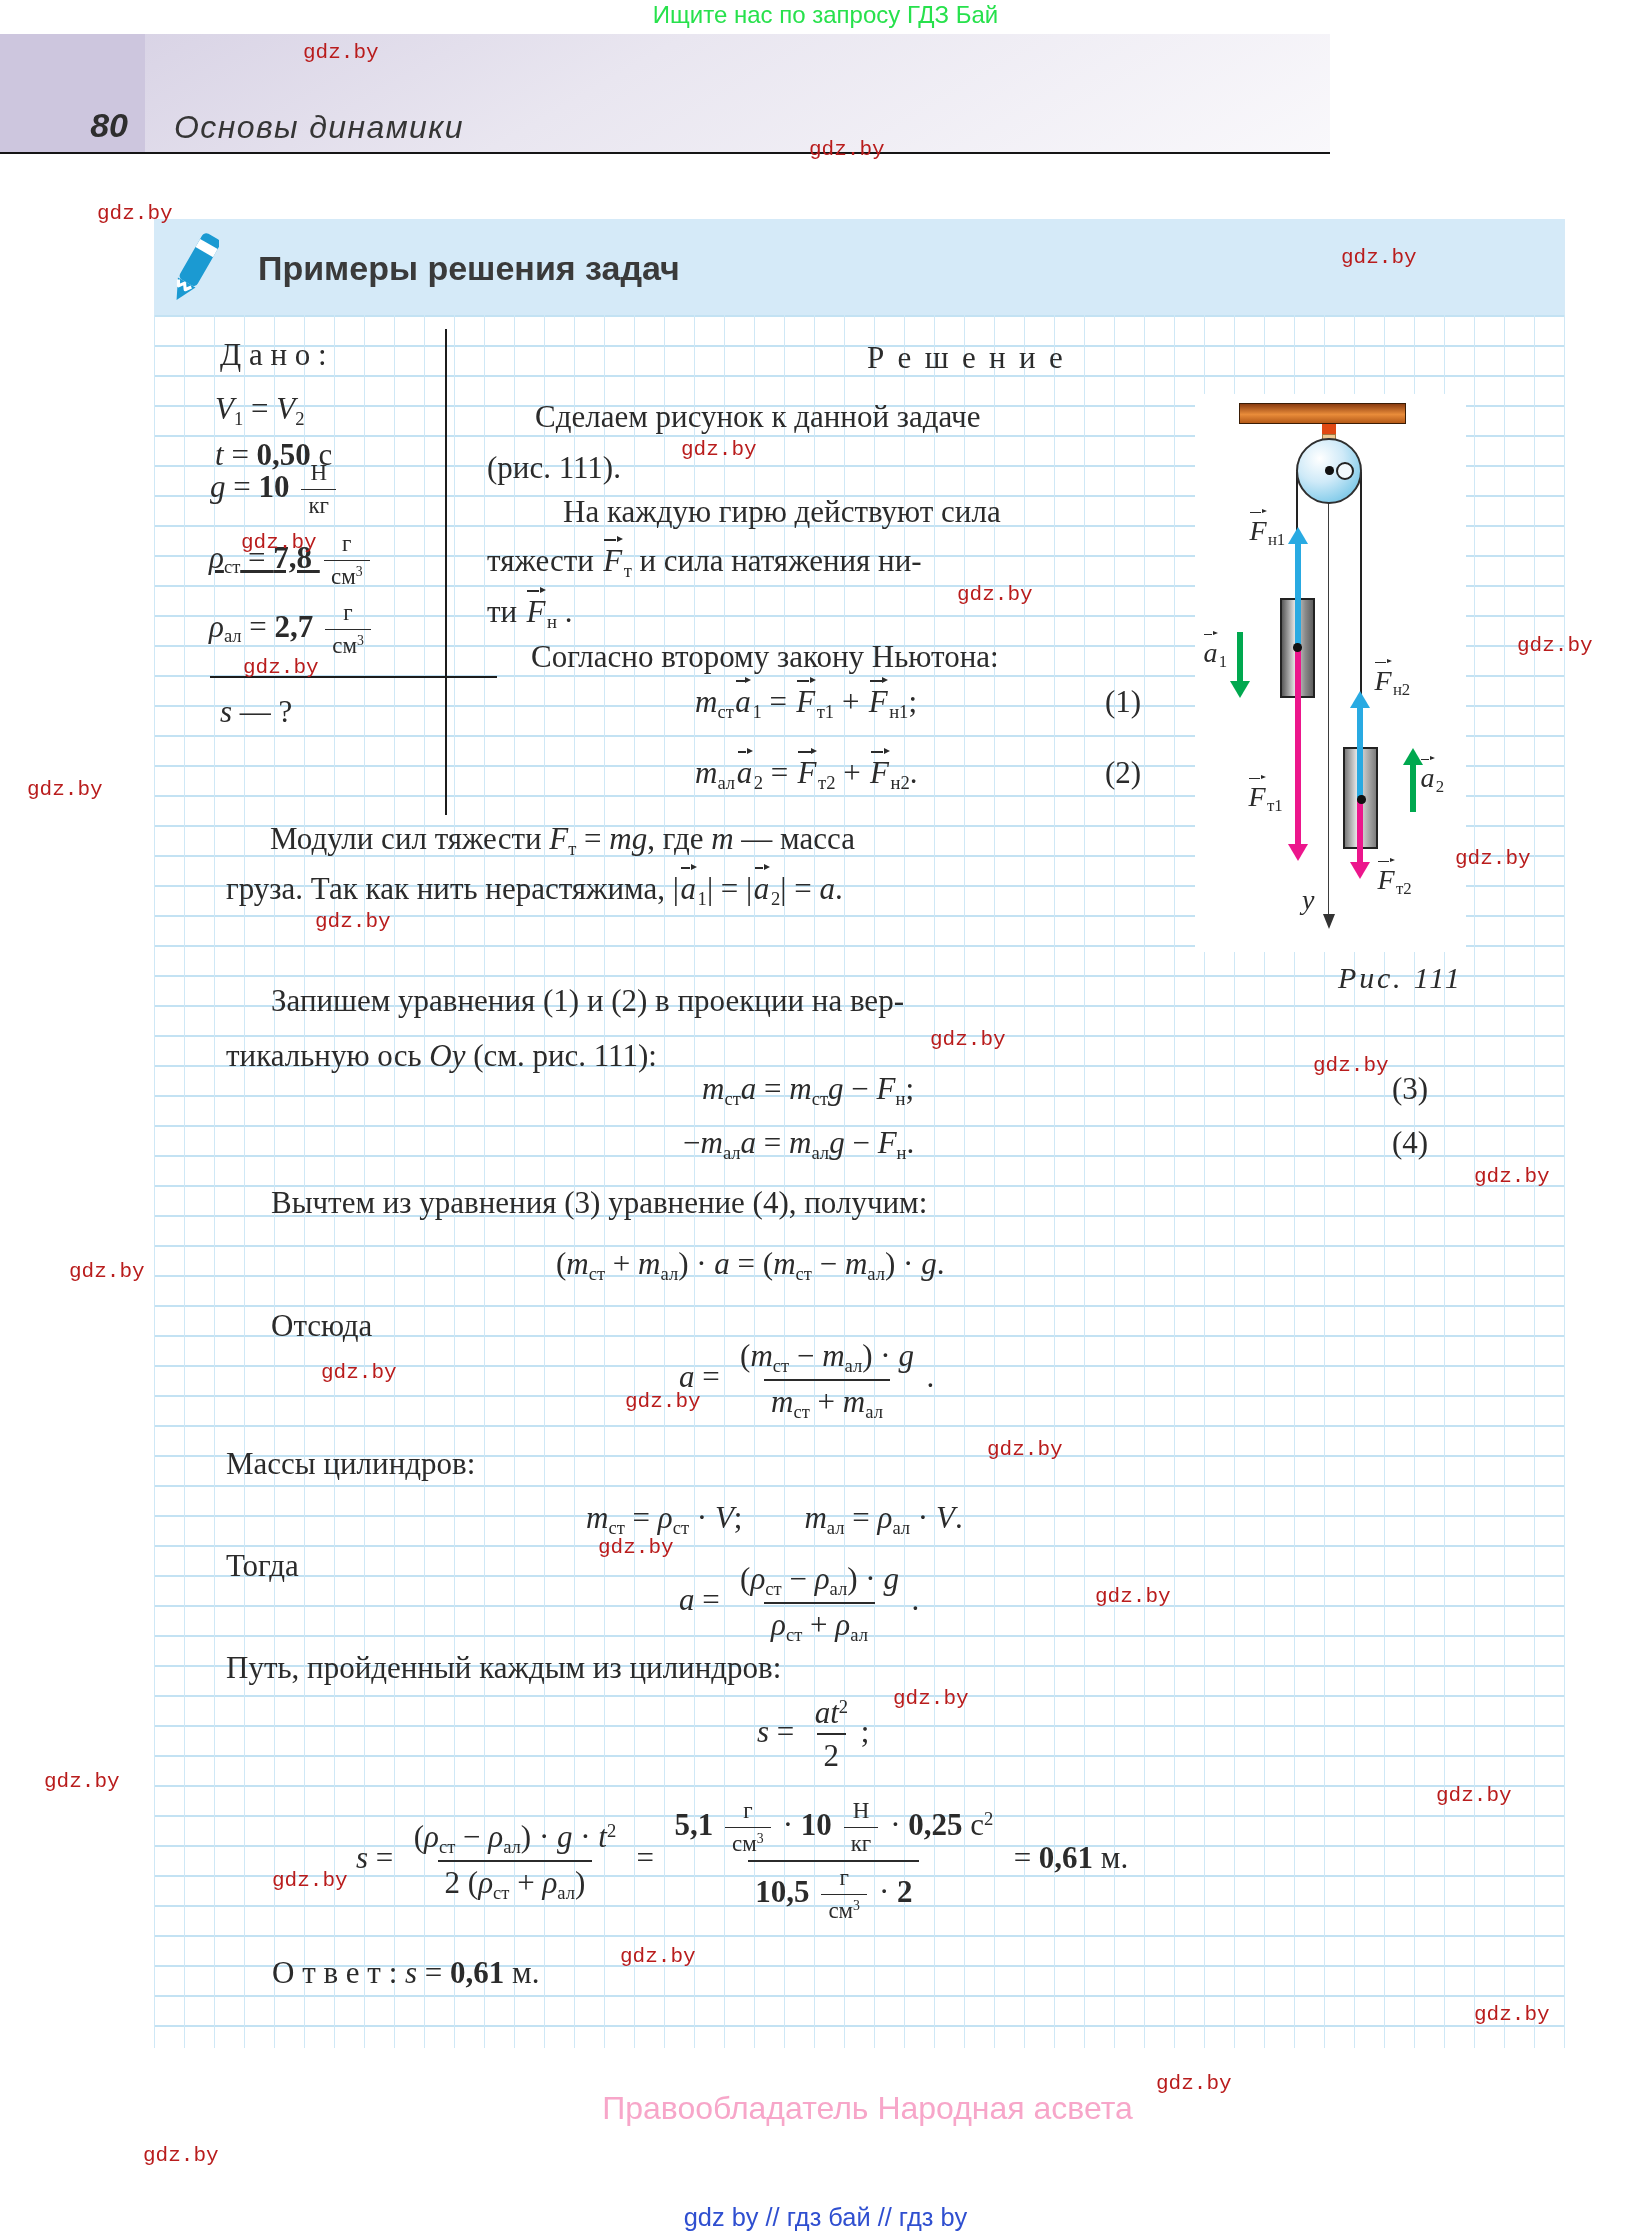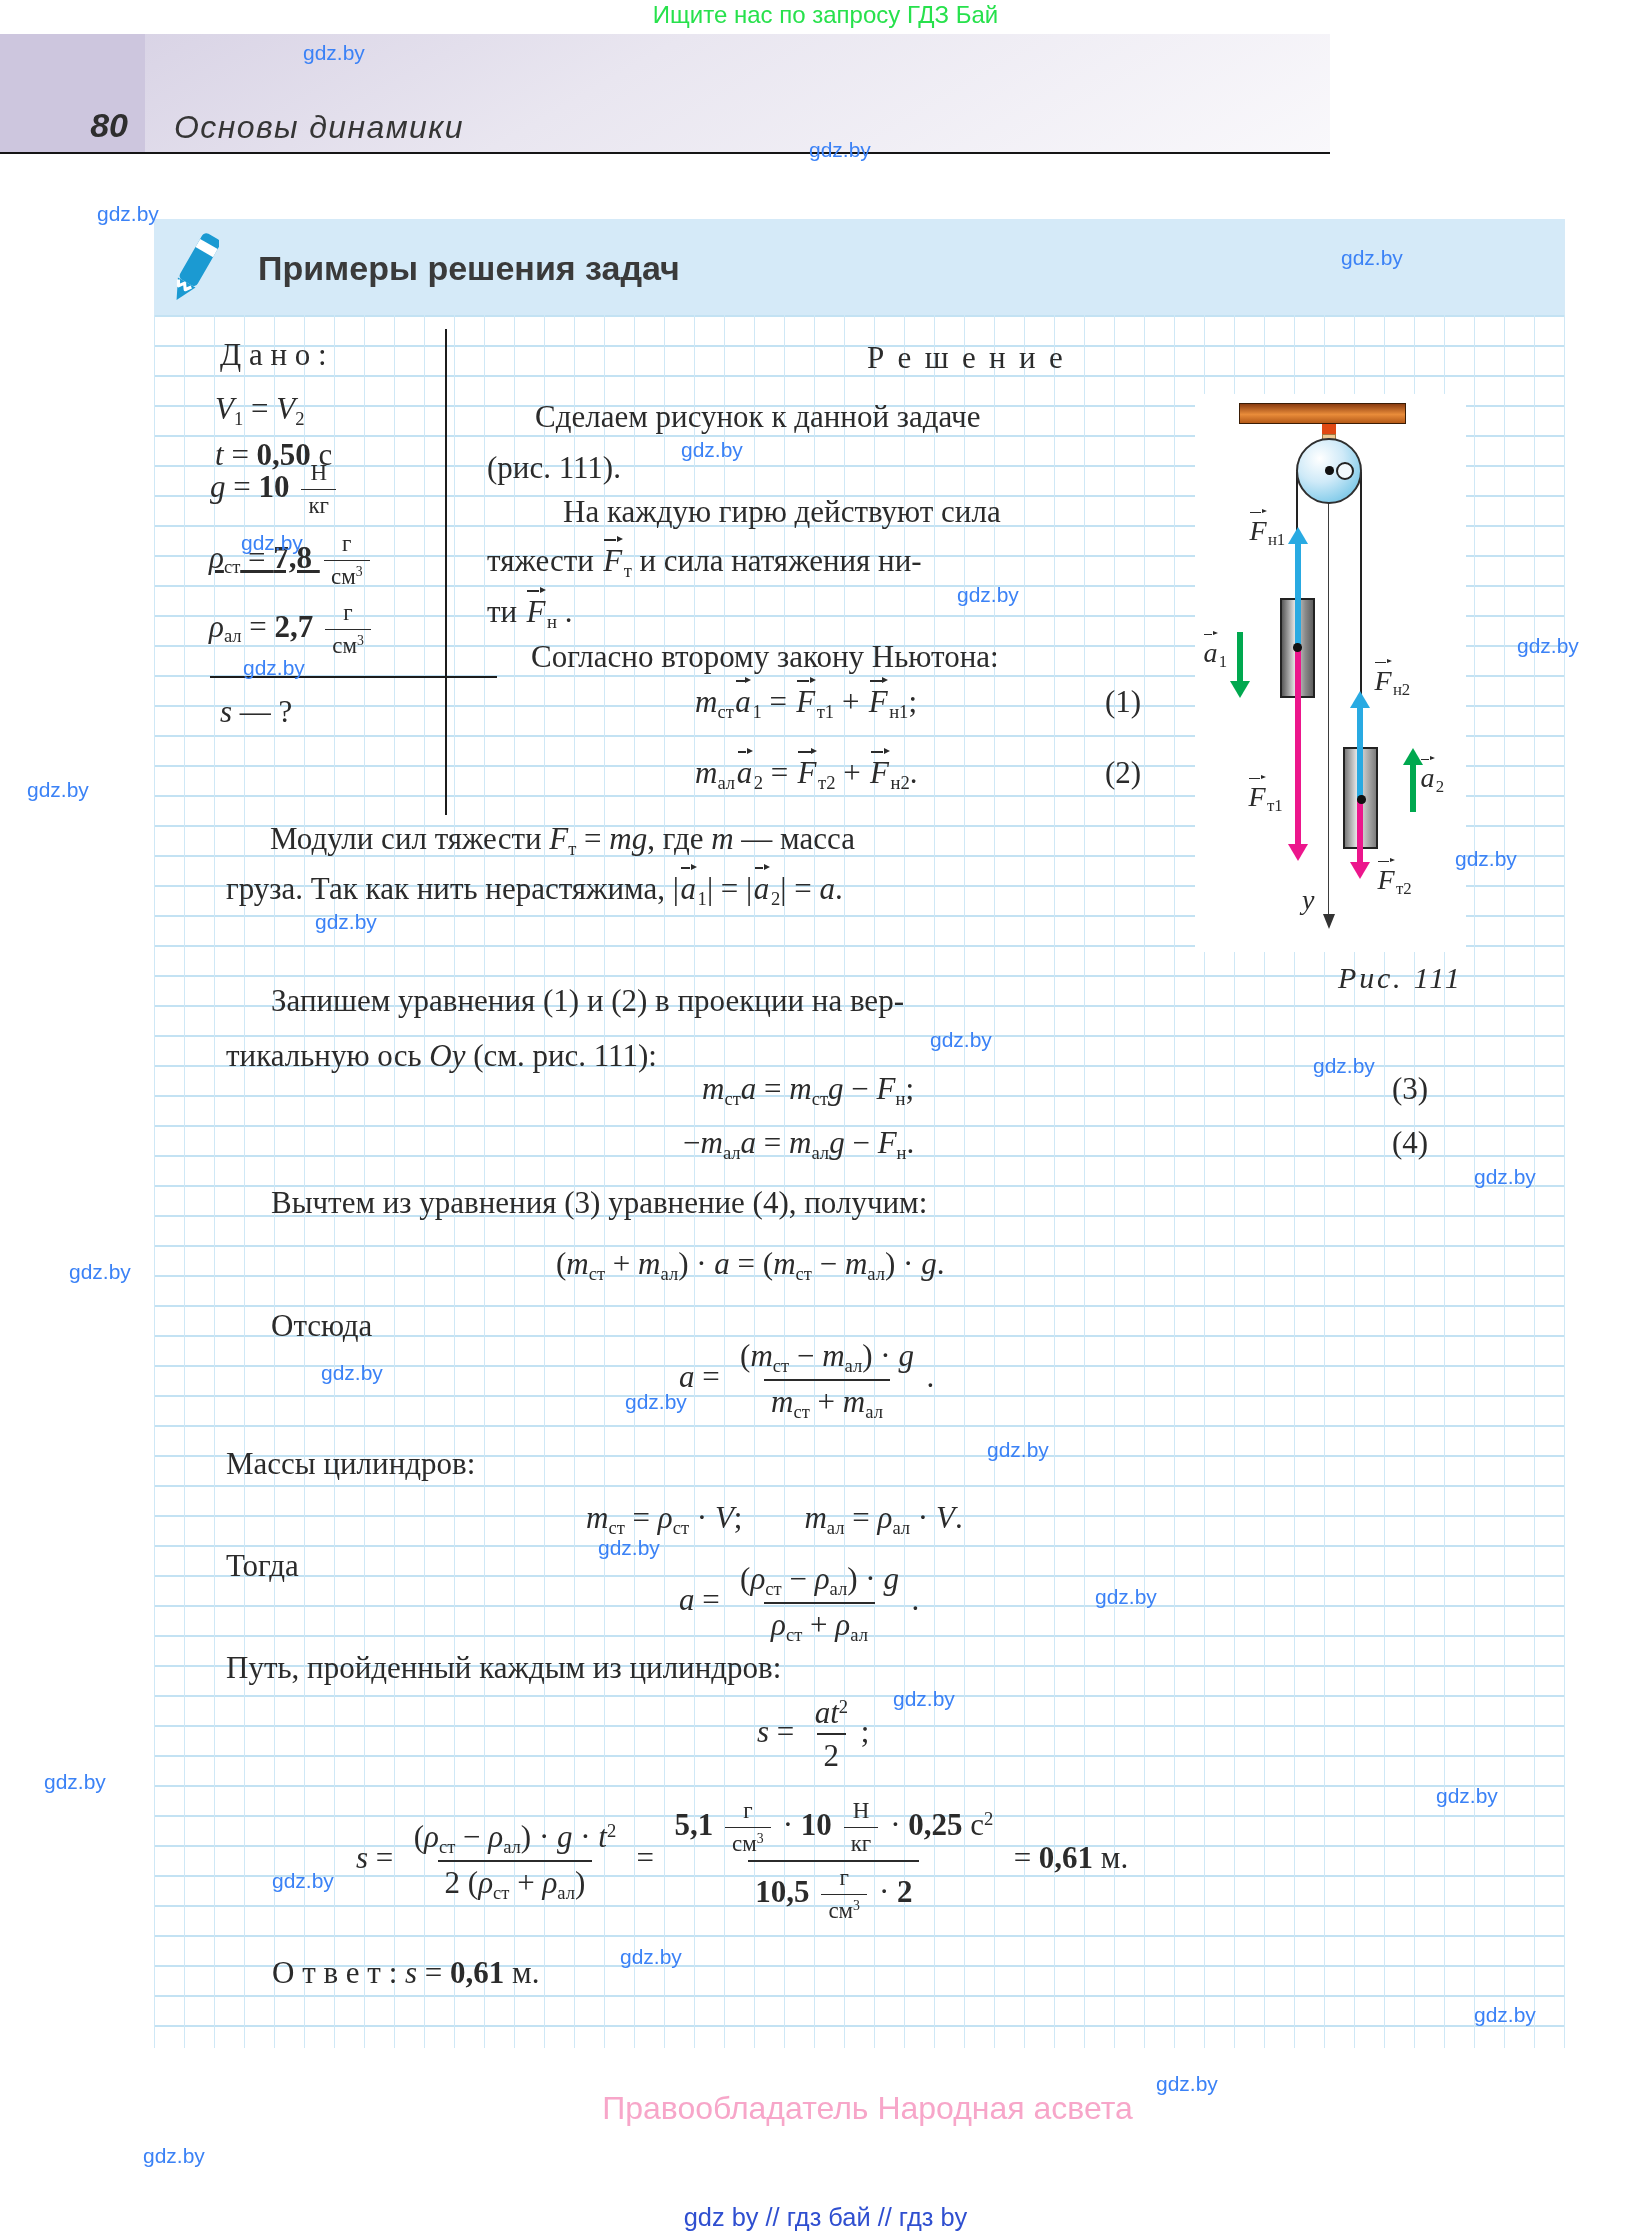--- a/index.html
+++ b/index.html
@@ -22,21 +22,21 @@
   .title-bar .stitle{position:absolute;left:104px;top:50%;transform:translateY(-50%);margin:0;
     font:bold 34px "Liberation Sans",sans-serif;color:#3a3a3a;white-space:nowrap;}
   .pencil{position:absolute;left:15.5px;top:11.3px;}
   
   .sheet{position:absolute;left:154px;top:315px;width:1411px;height:1733px;background-color:#fff;
     background-image:
       repeating-linear-gradient(to right,#cfe8f6 0 1.4px,transparent 1.4px 30px),
       repeating-linear-gradient(to bottom,#c3e2f3 0 2.1px,transparent 2.1px 30px);}
   
   .t{position:absolute;font-size:31px;white-space:nowrap;line-height:1.25;}
-  .wm{position:absolute;font-family:Liberation Sans, sans-serif;font-size:21px;color:#3b82f6;
+  .wm{position:absolute;font-family:Liberation Mono, monospace;font-size:21px;color:#b91c1c;
       white-space:nowrap;z-index:30;}
   .it{font-style:italic;}
   .bold{font-weight:bold;}
   .sub{font-size:0.6em;vertical-align:-0.3em;font-style:normal;}
   .sup{font-size:0.6em;vertical-align:0.55em;font-style:normal;}
   .vec{font-style:italic;position:relative;display:inline-block;padding:0 0.05em;}
   .vec::before{content:"";position:absolute;top:-0.1em;left:0.08em;right:0.24em;
     border-top:0.065em solid #2b2b2b;}
   .vec::after{content:"";position:absolute;top:-0.2em;right:0.03em;width:0;height:0;
     border-top:0.1em solid transparent;border-bottom:0.1em solid transparent;

